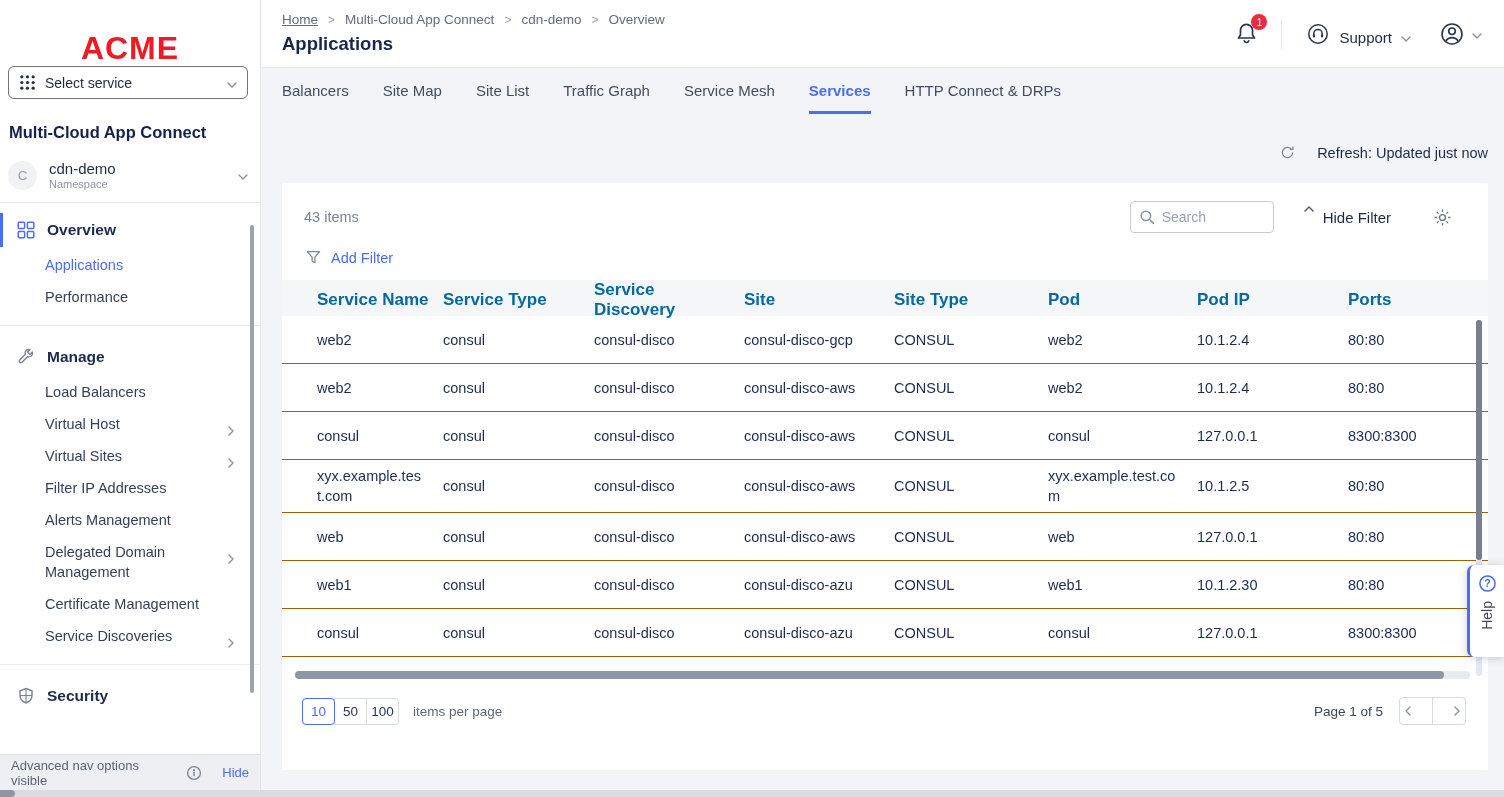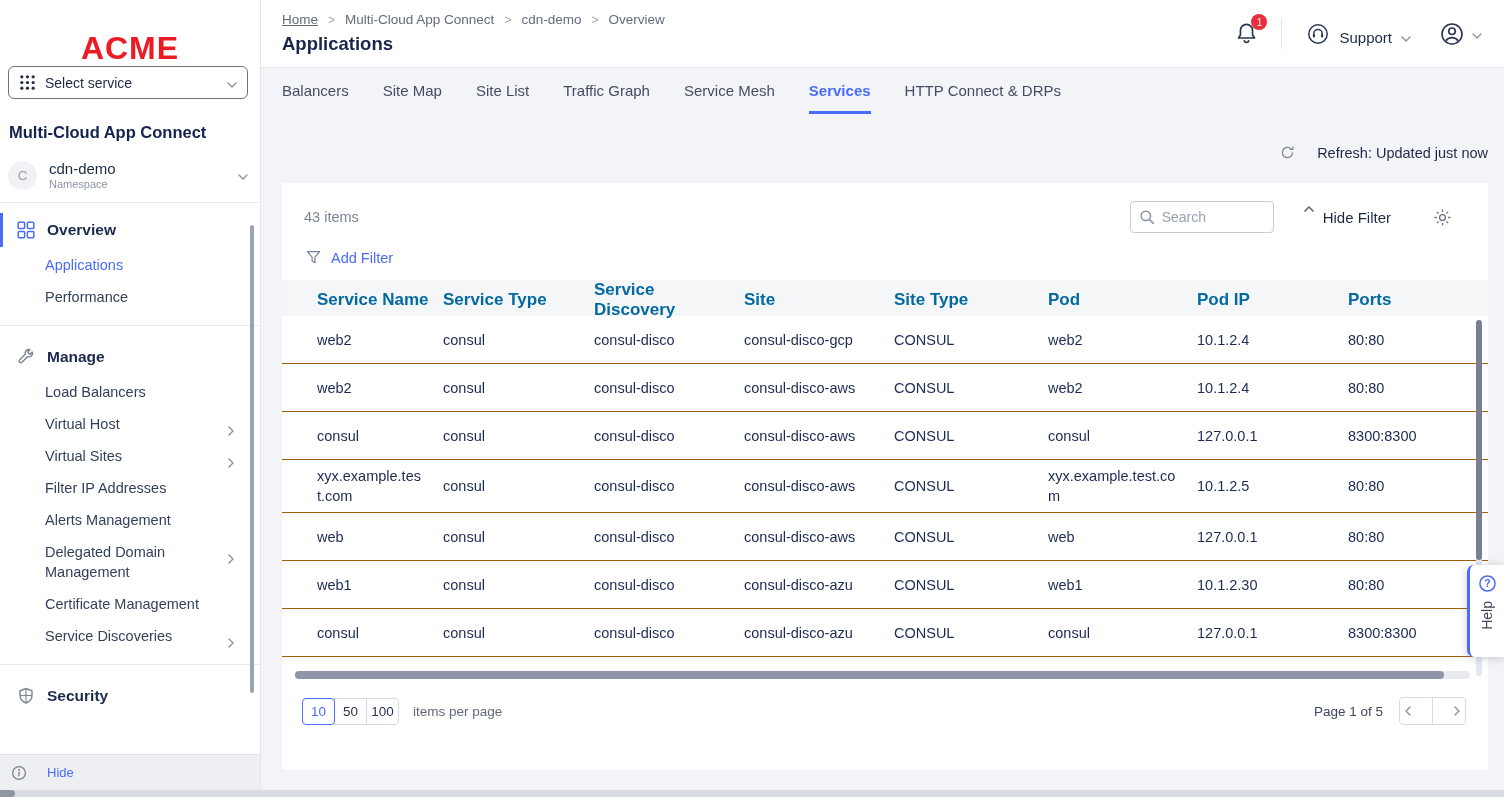--- a/index.html
+++ b/index.html
@@ -237,20 +237,21 @@
               <path d="M3 8.5h12" stroke-width="1.1"></path>
             </svg>
           </span>
           <span class="group-label">Security</span>
         </div>
       </nav>
 
     <div class="sidebar-scrollbar"></div>
 
     <div class="sidebar-footer">
+      <span>Advanced nav options visible</span>
       <span class="info-icon">
           <svg width="16" height="16" viewBox="0 0 16 16" fill="none" stroke="currentColor" stroke-width="1.3">
             <circle cx="8" cy="8" r="6.4"></circle>
             <path d="M8 7.3v3.5" stroke-linecap="round"></path>
             <path d="M8 5v.2" stroke-linecap="round" stroke-width="1.8"></path>
           </svg>
         </span>
       <span class="hide-link">Hide</span>
     </div>
   </aside>

